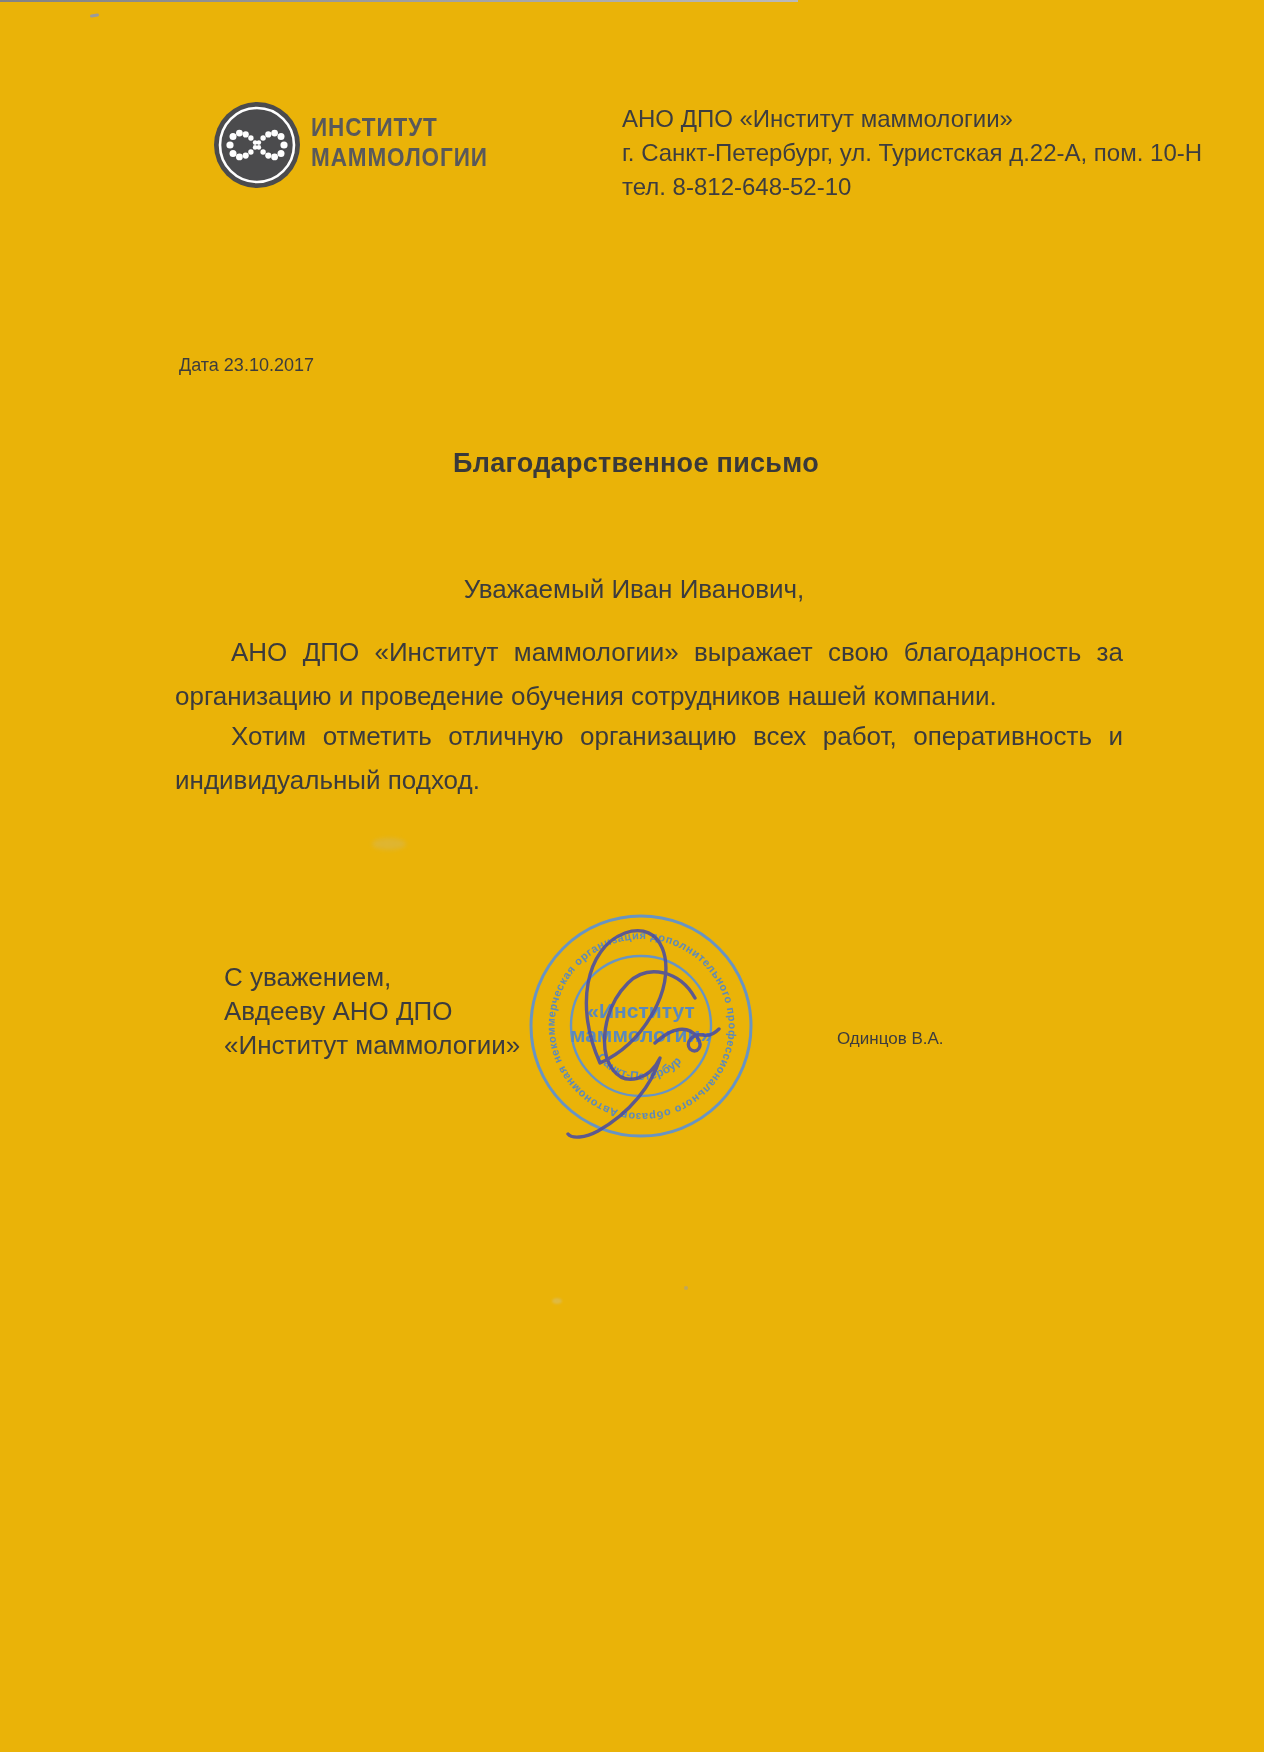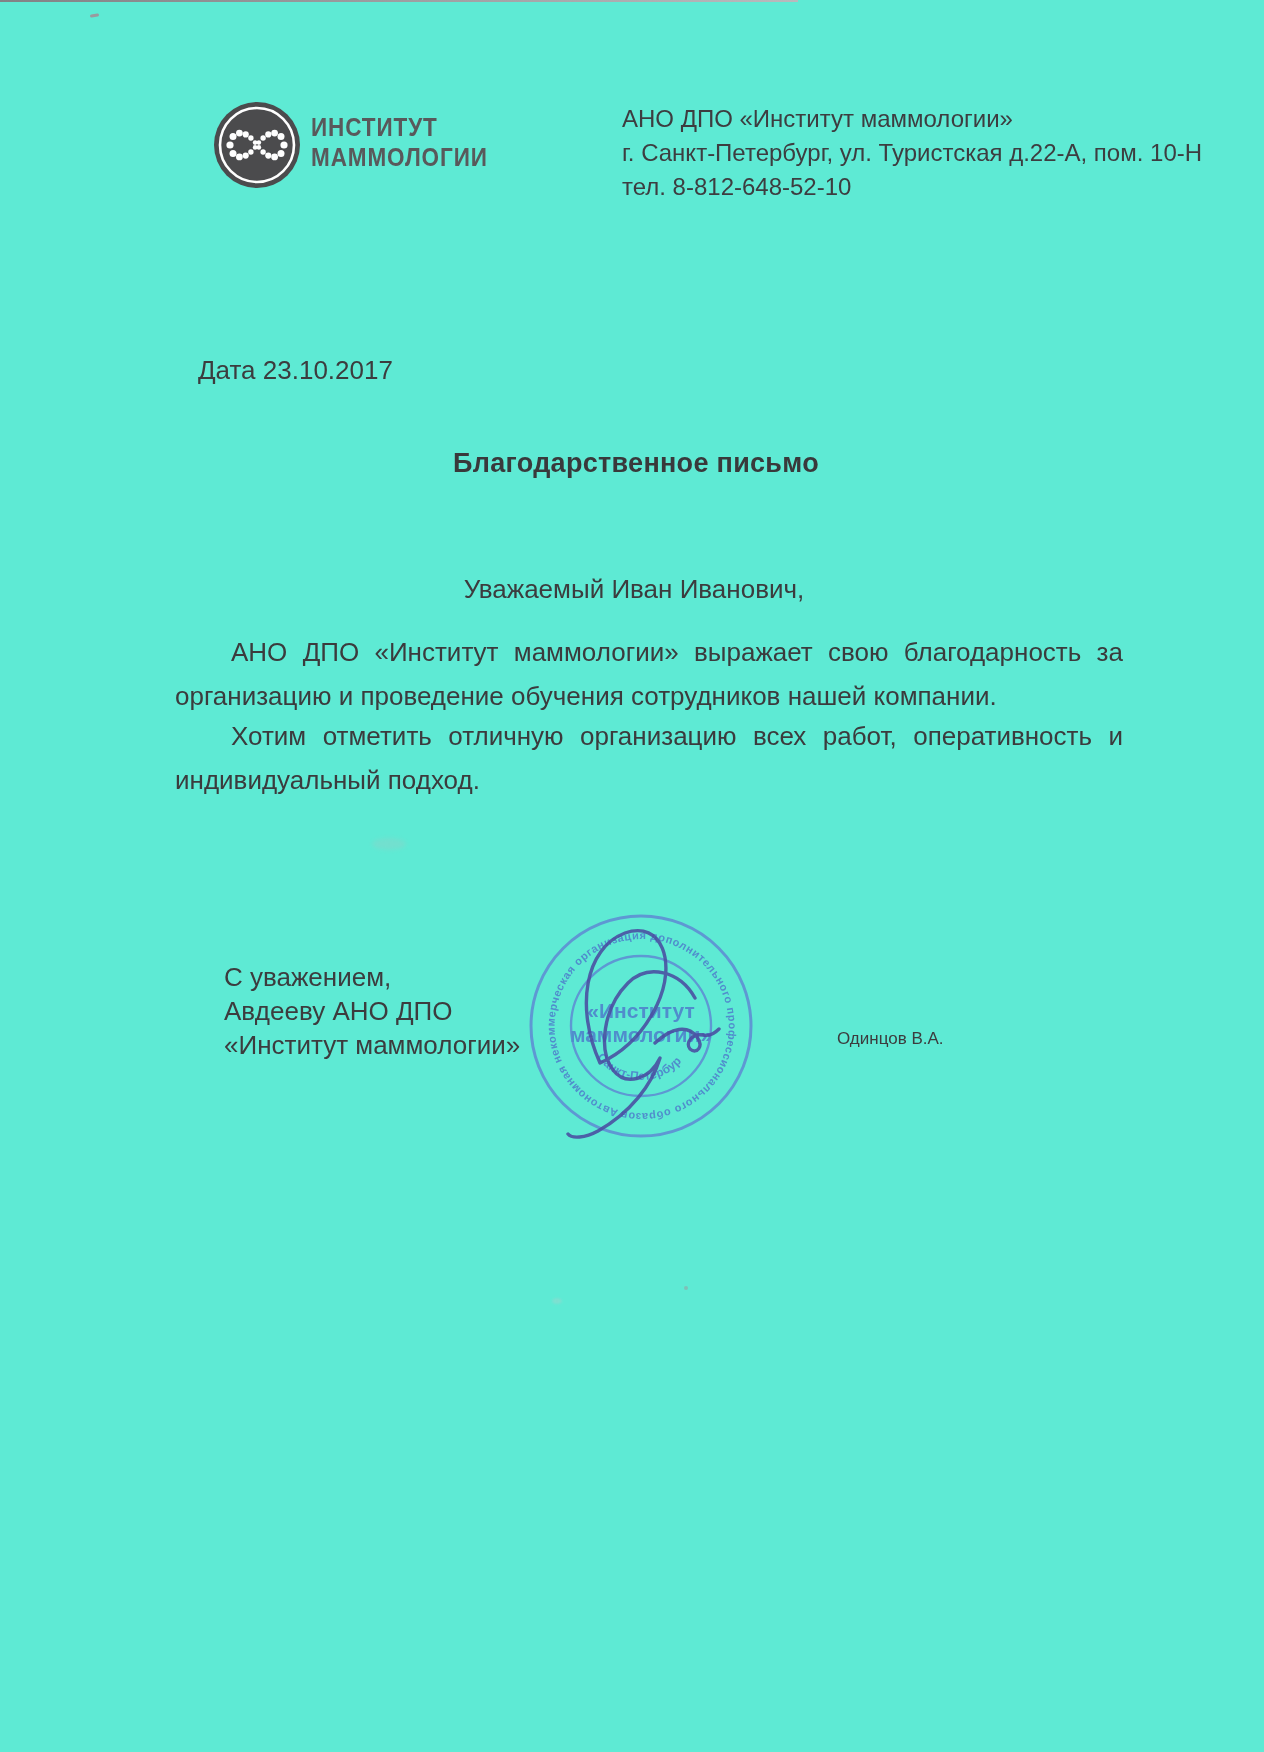--- a/index.html
+++ b/index.html
@@ -1,18 +1,18 @@
 <!DOCTYPE html>
 <html><head>
 <meta charset="utf-8">
 <style>
   html,body { margin:0; padding:0; background:#e8e8e8; }
   .page {
     position:relative; width:1264px; height:1752px; margin:0 auto;
-    background:#5eead4; overflow:hidden;
+    background:#eab308; overflow:hidden;
     font-family:"Liberation Sans", sans-serif; color:#3c3c3e;
   }
   
   .top-scan-line { position:absolute; top:0; left:0; width:798px; height:2px;
     background:linear-gradient(to right,#828285,#b9b9bc); }
   .corner-dash { position:absolute; left:90px; top:14px; width:9px; height:3px;
     background:#9a9a9e; border-radius:2px; transform:rotate(-10deg); }
   .speck-a { position:absolute; left:684px; top:1286px; width:4px; height:4px;
     border-radius:50%; background:#9a9a9e; opacity:.55; }
   .speck-b { position:absolute; left:372px; top:838px; width:34px; height:12px;
@@ -24,21 +24,21 @@
   .logo-wrap { position:absolute; left:212px; top:100px; display:flex; align-items:flex-start; }
   .logo-svg { width:90px; height:90px; flex:0 0 auto; }
   .logo-text { margin-left:9px; margin-top:12px; font-size:25px; font-weight:700;
     letter-spacing:1px; line-height:30px; color:#59595b;
     transform:scaleX(.9); transform-origin:left top; white-space:nowrap; }
   .org-info { position:absolute; left:622px; top:102px; font-size:24px; line-height:34px;
     color:#3d3d40; white-space:nowrap; }
 
   .recipient { position:absolute; left:800px; top:246px; font-size:26px; line-height:39px;
     white-space:nowrap; }
-  .date-line { position:absolute; left:198px; top:355px; font-size:26px; }
+  .date-line { position:absolute; left:179px; top:355px; font-size:18px; }
 
   .title { position:absolute; left:0; top:444px; width:1264px; margin:4px; text-align:center;
     font-size:27px; font-weight:700; letter-spacing:.3px; color:#39393b; }
 
   .salutation { position:absolute; left:160px; top:574px; width:948px; text-align:center;
     font-size:26px; }
   .para { position:absolute; left:172px; width:948px; margin:3px; font-size:26px;
     line-height:44px; text-align:justify; text-indent:56px; color:#3b3b3d; }
   .para-1 { top:627px; }
   .para-2 { top:711px; }

